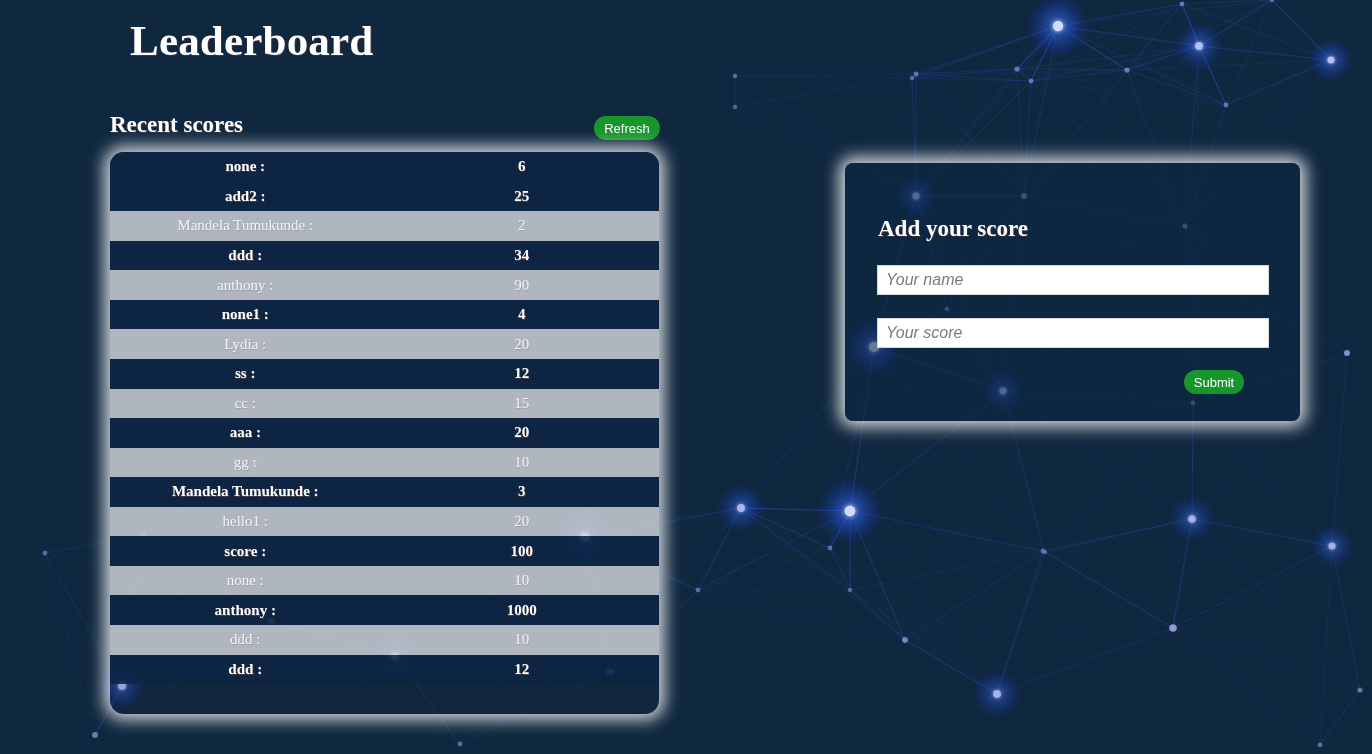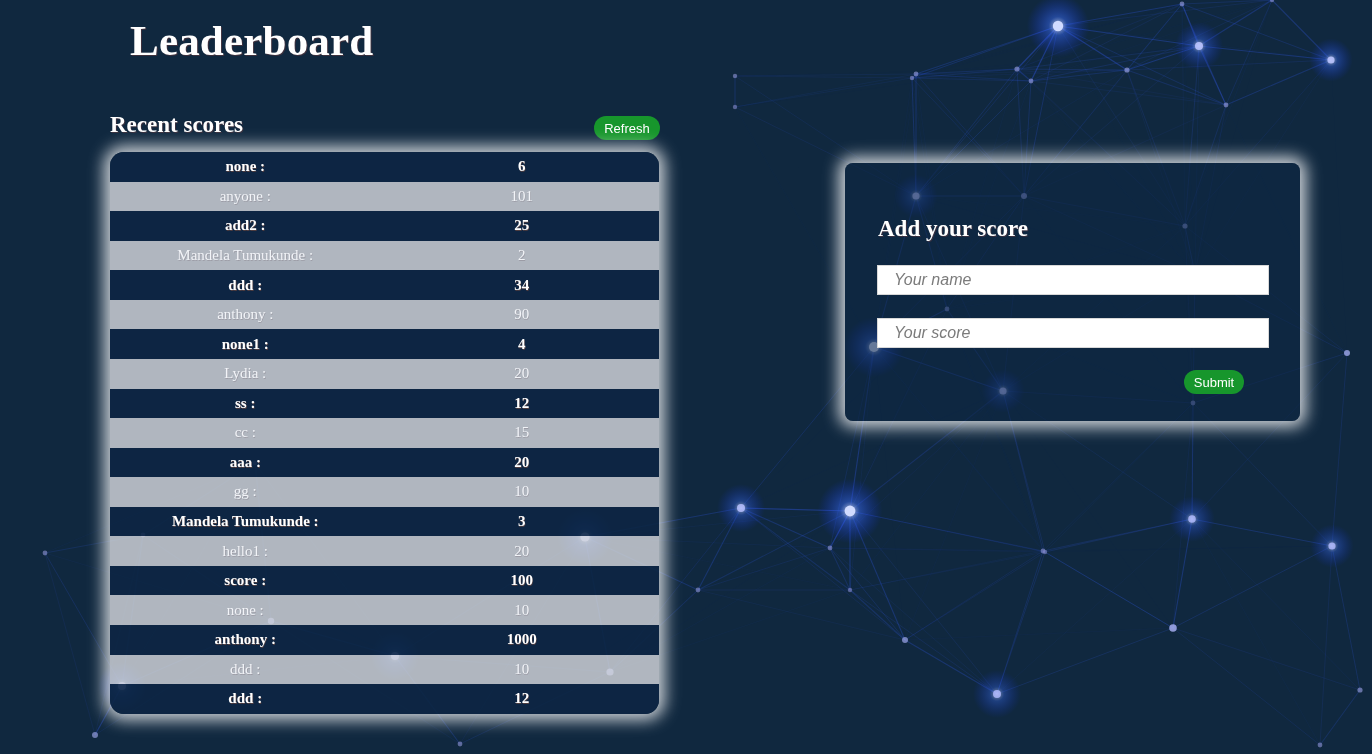--- a/index.html
+++ b/index.html
@@ -161,21 +161,21 @@
   }
   .field {
     position: absolute;
     left: 32px;
     width: 392px;
     height: 30px;
     background: #ffffff;
     border: 1px solid #d8d8d8;
     border-radius: 0;
     box-sizing: border-box;
-    padding: 0 16px;
+    padding: 0 8px;
     font-family: "Liberation Sans", "DejaVu Sans", sans-serif;
     font-size: 16px;
     font-style: italic;
     color: #333;
     outline: none;
   }
   .field::placeholder {
     color: #7b7b7b;
     font-style: italic;
     opacity: 1;
@@ -517,24 +517,20 @@
   <div class="scores-head">
     <h2 class="scores-title">Recent scores</h2>
     <button class="btn-pill" id="refresh-button">Refresh</button>
   </div>
 
   <div class="scores-card" id="scores-card">
       <div class="score-row dark">
         <div class="score-name">none :</div>
         <div class="score-value">6</div>
       </div>
-      <div class="score-row light">
-        <div class="score-name">anyone :</div>
-        <div class="score-value">101</div>
-      </div>
       <div class="score-row dark">
         <div class="score-name">add2 :</div>
         <div class="score-value">25</div>
       </div>
       <div class="score-row light">
         <div class="score-name">Mandela Tumukunde :</div>
         <div class="score-value">2</div>
       </div>
       <div class="score-row dark">
         <div class="score-name">ddd :</div>

